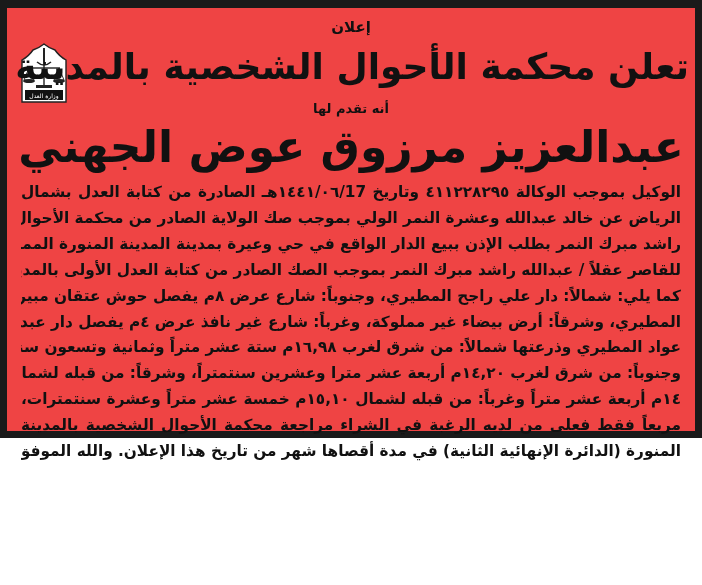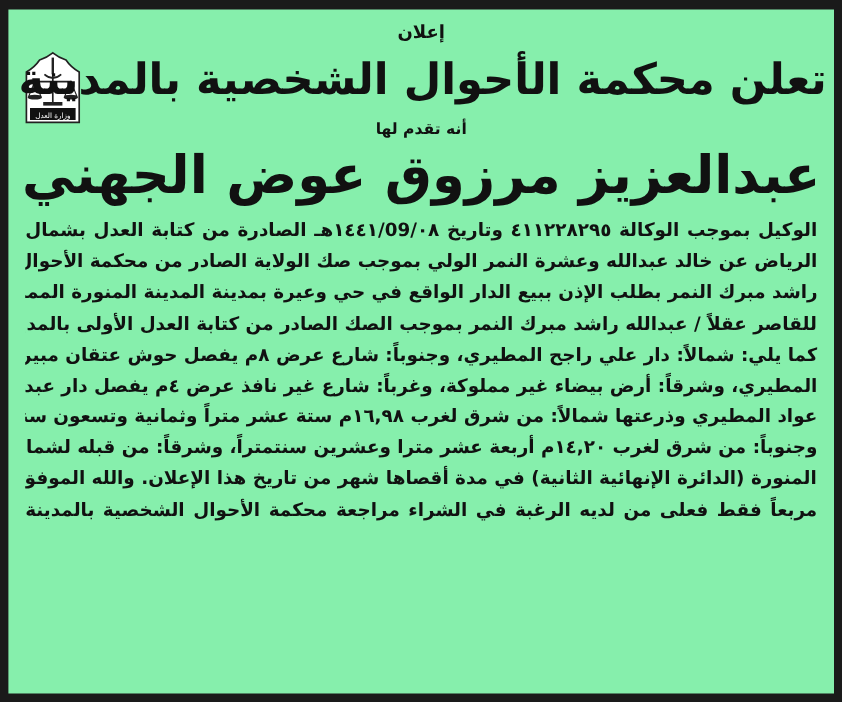--- a/index.html
+++ b/index.html
@@ -1,20 +1,20 @@
 <!DOCTYPE html>
 <html><head>
 <meta charset="utf-8">
 <style>
   html, body { margin:0; padding:0; background:#ffffff; }
   body { width:702px; height:585px; overflow:hidden; position:relative; }
   .frame {
-    position:absolute; left:0; top:0; width:702px; height:585px;
+    position:absolute; left:0; top:0; width:702px; height:438px;
     box-sizing:border-box; border-top:8px solid #1a1a1a; border-left:7px solid #1a1a1a;
-    border-right:7px solid #1a1a1a; border-bottom:7px solid #1a1a1a; background:#86efac;
+    border-right:7px solid #1a1a1a; border-bottom:7px solid #1a1a1a; background:#ef4444;
   }
   .rtl { direction:rtl; text-align:center; font-family:"DejaVu Sans", sans-serif; color:#111; }
   .kicker { position:absolute; top:10px; left:0; right:0; font-size:15px; font-weight:bold; }
   .headline { position:absolute; top:34px; left:80px; right:6px; font-size:36px; font-weight:bold; letter-spacing:-1px; line-height:50px; white-space:nowrap; }
   .sub { position:absolute; top:93px; left:0; right:0; font-size:13px; font-weight:bold; }
   .name { position:absolute; top:110px; left:6px; right:6px; font-size:44px; font-weight:bold; line-height:58px; letter-spacing:1px; white-space:nowrap; }
   .body-text {
     position:absolute; top:172px; left:14px; right:14px;
     direction:rtl; text-align:justify; text-align-last:justify;
     font-family:"DejaVu Sans", sans-serif; font-weight:bold; font-size:15.3px; line-height:25.9px; color:#111;
@@ -44,24 +44,25 @@
       <text x="25" y="56" font-size="6" fill="#fff" text-anchor="middle" font-family="DejaVu Sans, sans-serif">وزارة العدل</text>
     </svg>
   </div>
 
   <div class="rtl kicker">إعلان</div>
   <div class="rtl headline">تعلن محكمة الأحوال الشخصية بالمدينة المنورة</div>
   <div class="rtl sub">أنه تقدم لها</div>
   <div class="rtl name">عبدالعزيز مرزوق عوض الجهني</div>
 
   <div class="body-text">
-    <span class="line">الوكيل بموجب الوكالة ٤١١٢٢٨٢٩٥ وتاريخ ١٤٤١/09/٠٨هـ الصادرة من كتابة العدل بشمال</span>
+    <span class="line">الوكيل بموجب الوكالة ٤١١٢٢٨٢٩٥ وتاريخ ١٤٤١/٠٦/17هـ الصادرة من كتابة العدل بشمال</span>
     <span class="line">الرياض عن خالد عبدالله وعشرة النمر الولي بموجب صك الولاية الصادر من محكمة الأحوال</span>
     <span class="line">راشد مبرك النمر بطلب الإذن ببيع الدار الواقع في حي وعيرة بمدينة المدينة المنورة المملوك</span>
     <span class="line">للقاصر عقلاً / عبدالله راشد مبرك النمر بموجب الصك الصادر من كتابة العدل الأولى بالمدينة</span>
     <span class="line">كما يلي: شمالاً: دار علي راجح المطيري، وجنوباً: شارع عرض ٨م يفصل حوش عتقان مبيريك</span>
     <span class="line">المطيري، وشرقاً: أرض بيضاء غير مملوكة، وغرباً: شارع غير نافذ عرض ٤م يفصل دار عبدالله</span>
     <span class="line">عواد المطيري وذرعتها شمالاً: من شرق لغرب ١٦,٩٨م ستة عشر متراً وثمانية وتسعون سنتمتراً،</span>
     <span class="line">وجنوباً: من شرق لغرب ١٤,٢٠م أربعة عشر مترا وعشرين سنتمتراً، وشرقاً: من قبله لشمال</span>
+    <span class="line">١٤م أربعة عشر متراً وغرباً: من قبله لشمال ١٥,١٠م خمسة عشر متراً وعشرة سنتمترات،</span>
+    <span class="line">مربعاً فقط فعلى من لديه الرغبة في الشراء مراجعة محكمة الأحوال الشخصية بالمدينة</span>
     <span class="line last">المنورة (الدائرة الإنهائية الثانية) في مدة أقصاها شهر من تاريخ هذا الإعلان. والله الموفق</span>
-    <span class="line">مربعاً فقط فعلى من لديه الرغبة في الشراء مراجعة محكمة الأحوال الشخصية بالمدينة</span>
   </div>
 </div>
 
 </body></html>

